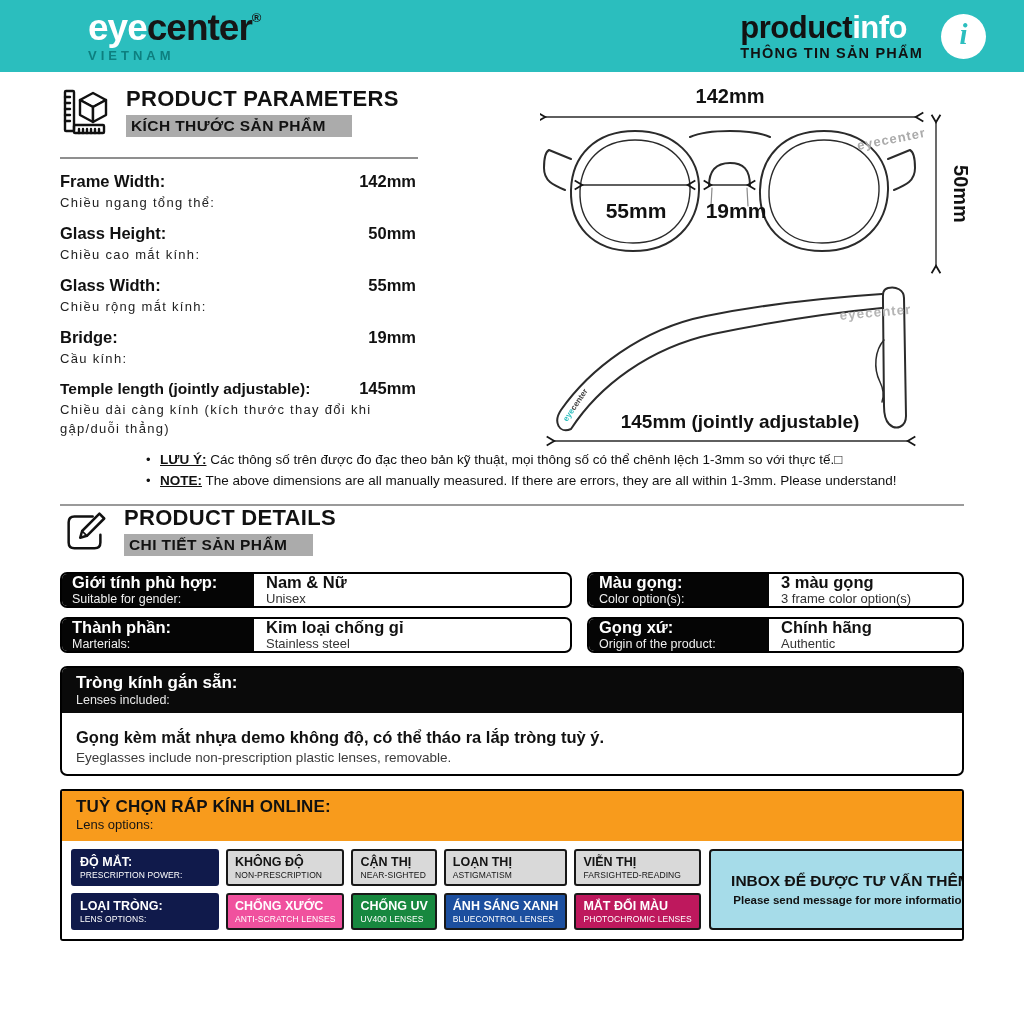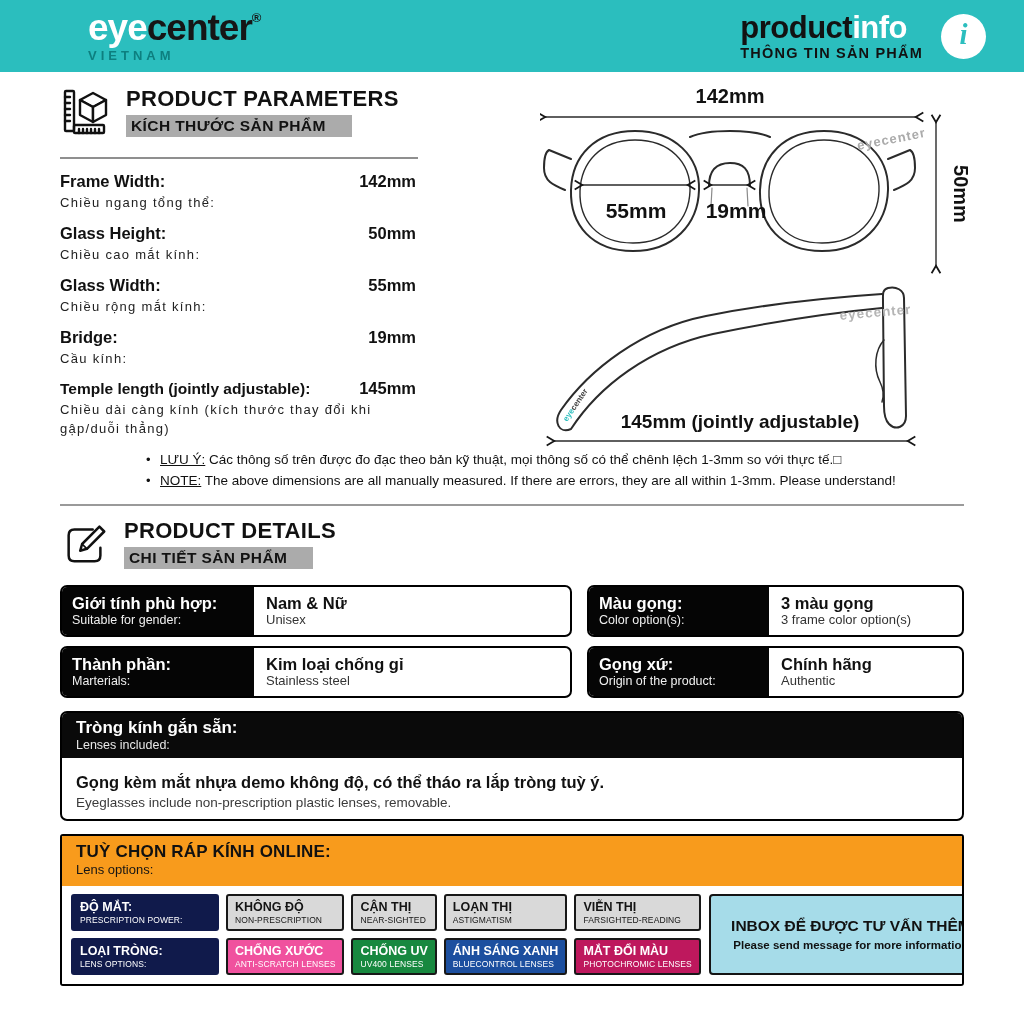--- a/index.html
+++ b/index.html
@@ -40,30 +40,30 @@
   .params-list { width:356px; }
   .param { margin-bottom:11px; }
   .param-top { display:flex; justify-content:space-between; align-items:baseline;
     font-weight:800; font-size:16.5px; white-space:nowrap; }
   .param-sub { font-size:13px; letter-spacing:1.3px; color:#222; margin-top:3px; line-height:1.45; }
   .diagrams { position:absolute; top:12px; right:-38px; width:462px; }
   .diagrams svg { display:block; }
   .notes { margin:10px 0 0 86px; position:relative; z-index:2; font-size:13.5px; line-height:1.55; }
   .note-line { padding-left:14px; position:relative; }
   .note-line::before { content:"•"; position:absolute; left:0; top:0; font-size:13px; }
-  .note-label { font-weight:400; text-decoration:underline; }
-
-  
-  .details-section { margin-top:13px; }
+  .note-label { font-weight:700; text-decoration:underline; }
+
+  
+  .details-section { }
   .details-grid { display:flex; gap:15px; margin-top:12px; }
   .dcol { display:flex; flex-direction:column; gap:9px; }
   .dcol-left { width:512px; }
   .dcol-right { width:377px; }
   .dbox { border:2.5px solid #000; border-radius:7px; overflow:hidden; display:flex;
-    height:52px; background:#fff; }
+    height:36px; background:#fff; }
   .dbox-label { background:#050505; color:#fff; padding:4px 10px; flex:none;
     display:flex; flex-direction:column; justify-content:center; }
   .dcol-left .dbox-label { width:192px; }
   .dcol-right .dbox-label { width:180px; }
   .dbox-label .t { font-weight:800; font-size:16.5px; line-height:1.15; }
   .dbox-label .s { font-size:12.5px; color:#f0f0f0; line-height:1.15; }
   .dbox-val { padding:4px 12px; display:flex; flex-direction:column; justify-content:center; }
   .dbox-val .t { font-weight:800; font-size:16.5px; line-height:1.15; }
   .dbox-val .s { font-size:13px; color:#333; line-height:1.15; }
 

